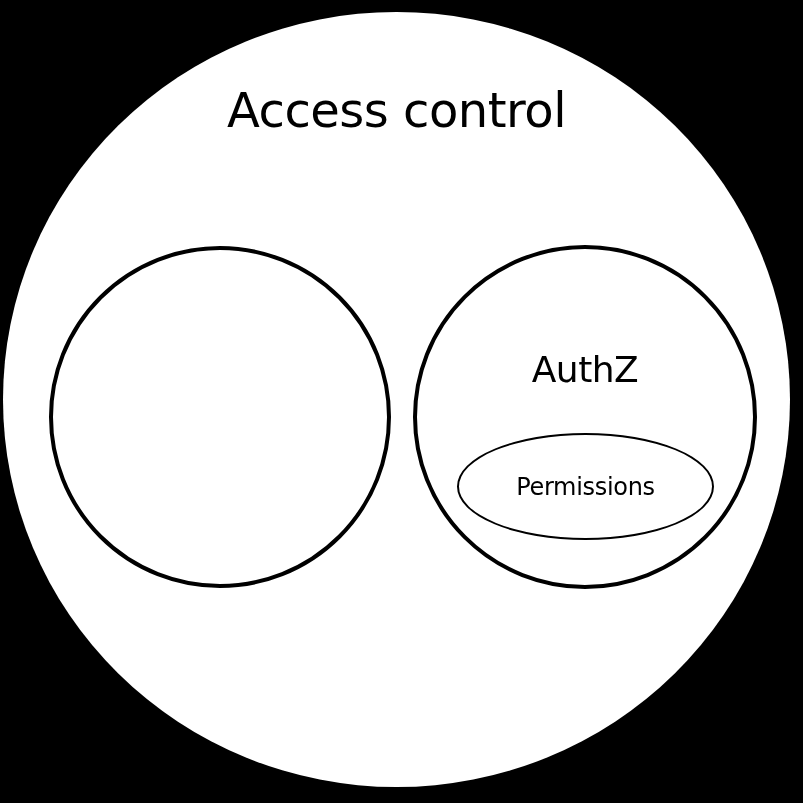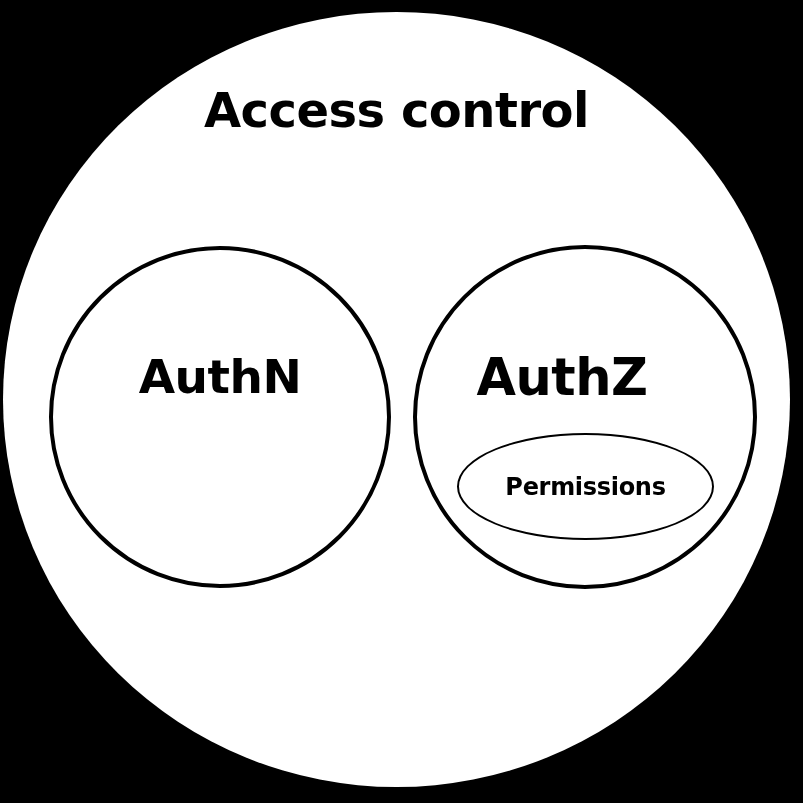--- a/index.html
+++ b/index.html
@@ -56,60 +56,58 @@
     border-radius: 50%;
     background: var(--set_fill, #ffffff);
   }
   .diagram-label {
     position: absolute;
     text-align: center;
     color: var(--text, #000000);
     line-height: 1;
     white-space: nowrap;
     letter-spacing: -0.5px;
-    font-weight: bold;
   }
   .title-label {
     left: 3px;
     top: 86px;
     width: 787px;
     font-size: 48px;
   }
   .authn-label {
     left: 49px;
     top: 353px;
     width: 342px;
     font-size: 47px;
   }
   .authz-label {
-    left: 390px;
+    left: 413px;
     top: 352px;
     width: 344px;
-    font-size: 51px;
+    font-size: 36px;
   }
   .permissions-label {
     left: 457px;
     top: 475px;
     width: 257px;
     font-size: 24px;
     letter-spacing: -0.3px;
   }
 </style>
 </head>
 <body>
 
 <div class="stage">
 
   <div class="outer-ellipse"></div>
 
   <div class="diagram-label title-label">Access control</div>
 
   <div class="set-circle authn-circle"></div>
 
-  <div class="diagram-label authn-label">AuthN</div>
 
   <div class="set-circle authz-circle"></div>
 
   <div class="diagram-label authz-label">AuthZ</div>
 
   <div class="permissions-ellipse"></div>
 
   <div class="diagram-label permissions-label">Permissions</div>
 
 </div>

